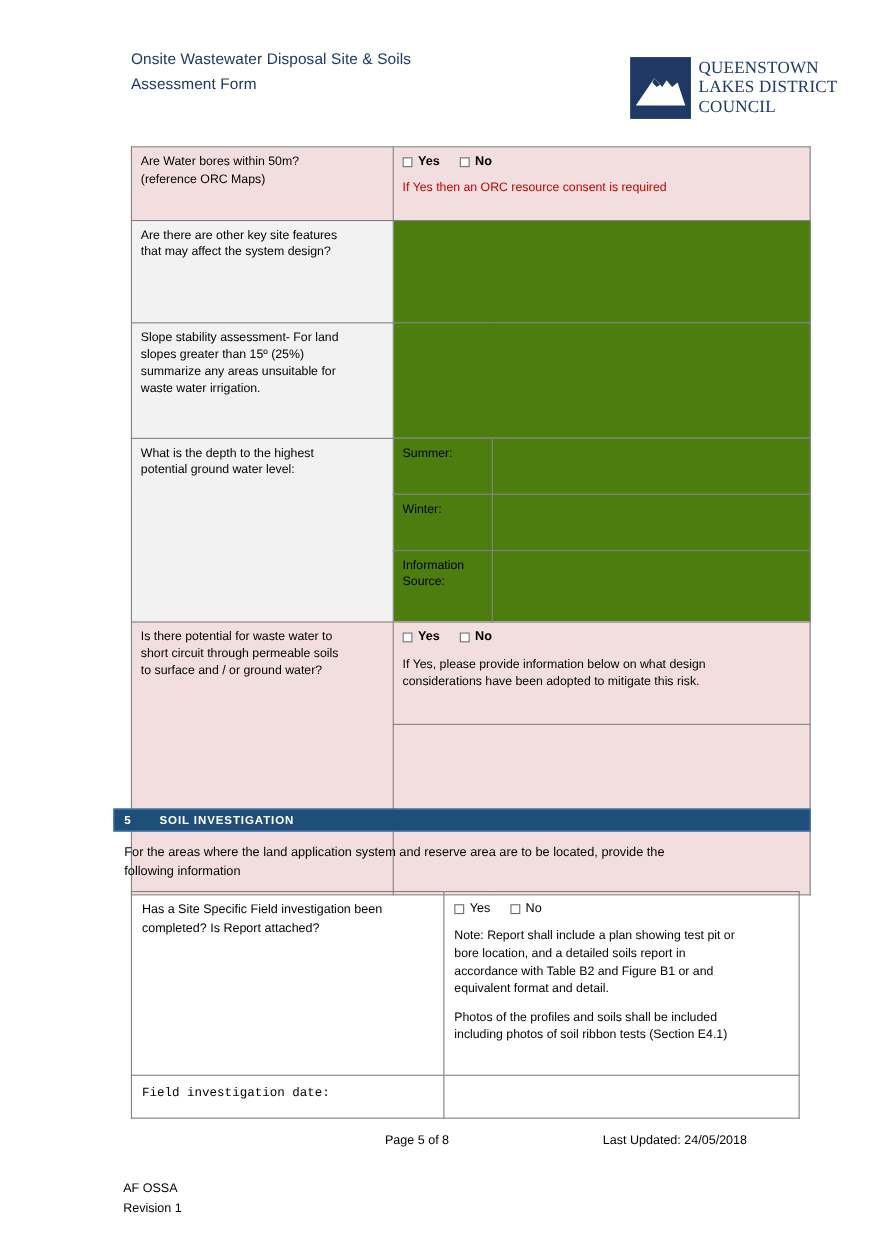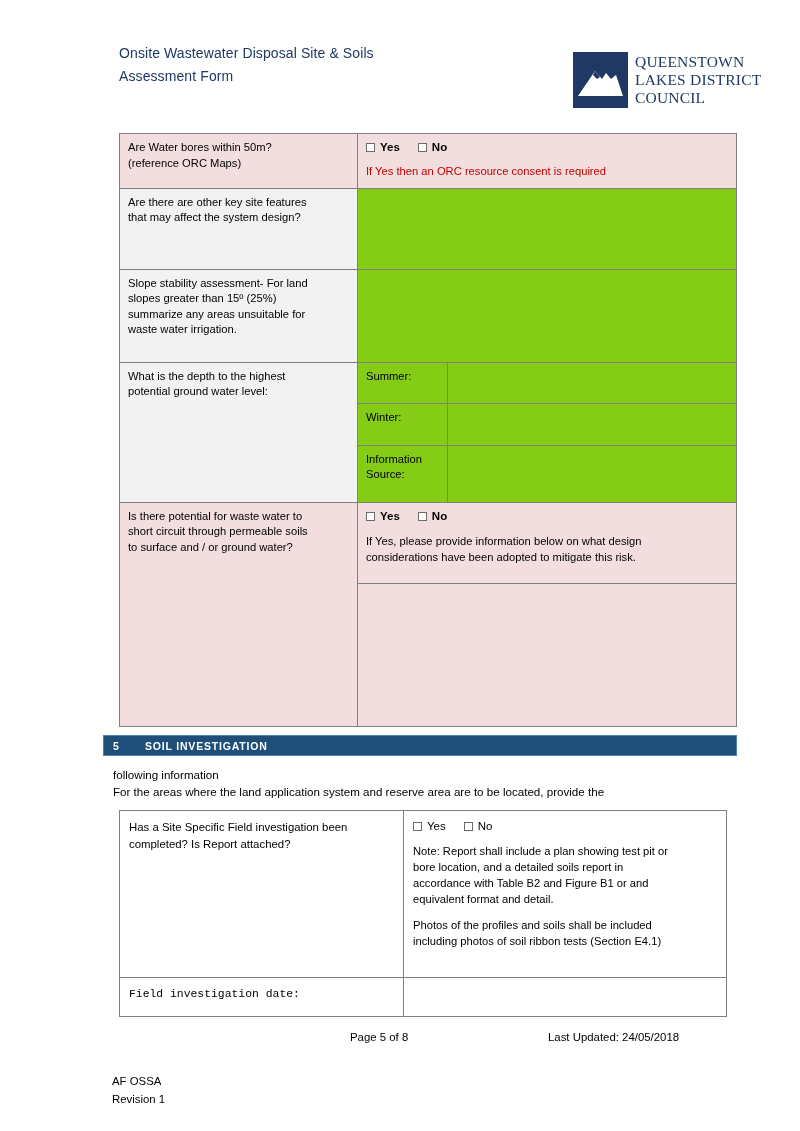--- a/index.html
+++ b/index.html
@@ -72,35 +72,35 @@
 
   
   table.form {
     border-collapse: collapse;
     position: absolute;
     table-layout: fixed;
   }
   table.form td {
     border: 1px solid #808080;
     vertical-align: top;
-    padding: 6px 8px 8px 8px;
+    padding: 6px 8px 20px 8px;
     font-size: 11.2px;
     line-height: 15.5px;
   }
 
   
   #table-site {
     left: 119px;
     top: 133px;
     width: 618px;
   }
   #table-site td.q        { background: #F2F2F2; }
   #table-site tr.pink td  { background: #F2DEDE; }
   #table-site tr.pink td.q{ background: #F2DEDE; }
-  #table-site td.a        { background: #84cc16; }
+  #table-site td.a        { background: #4d7c0f; }
 
   .col-q   { width: 238px; }
   .col-sub { width: 90px; }
 
   .note-red {
     color: #C00000;
     margin-top: 10px;
     font-size: 11.2px;
     line-height: 15.5px;
   }
@@ -329,22 +329,22 @@
 
     </tbody>
   </table>
 
   <div class="section-bar">
     <span class="section-num">5</span>
     <span class="section-name">SOIL INVESTIGATION</span>
   </div>
 
   <div class="intro-text">
+    <div>For the areas where the land application system and reserve area are to be located, provide the</div>
     <div>following information</div>
-    <div>For the areas where the land application system and reserve area are to be located, provide the</div>
   </div>
 
   <table class="form" id="table-soil">
     <colgroup>
       <col class="col-q2">
       <col>
     </colgroup>
     <tbody>
       <tr>
         <td style="height:150px;">

